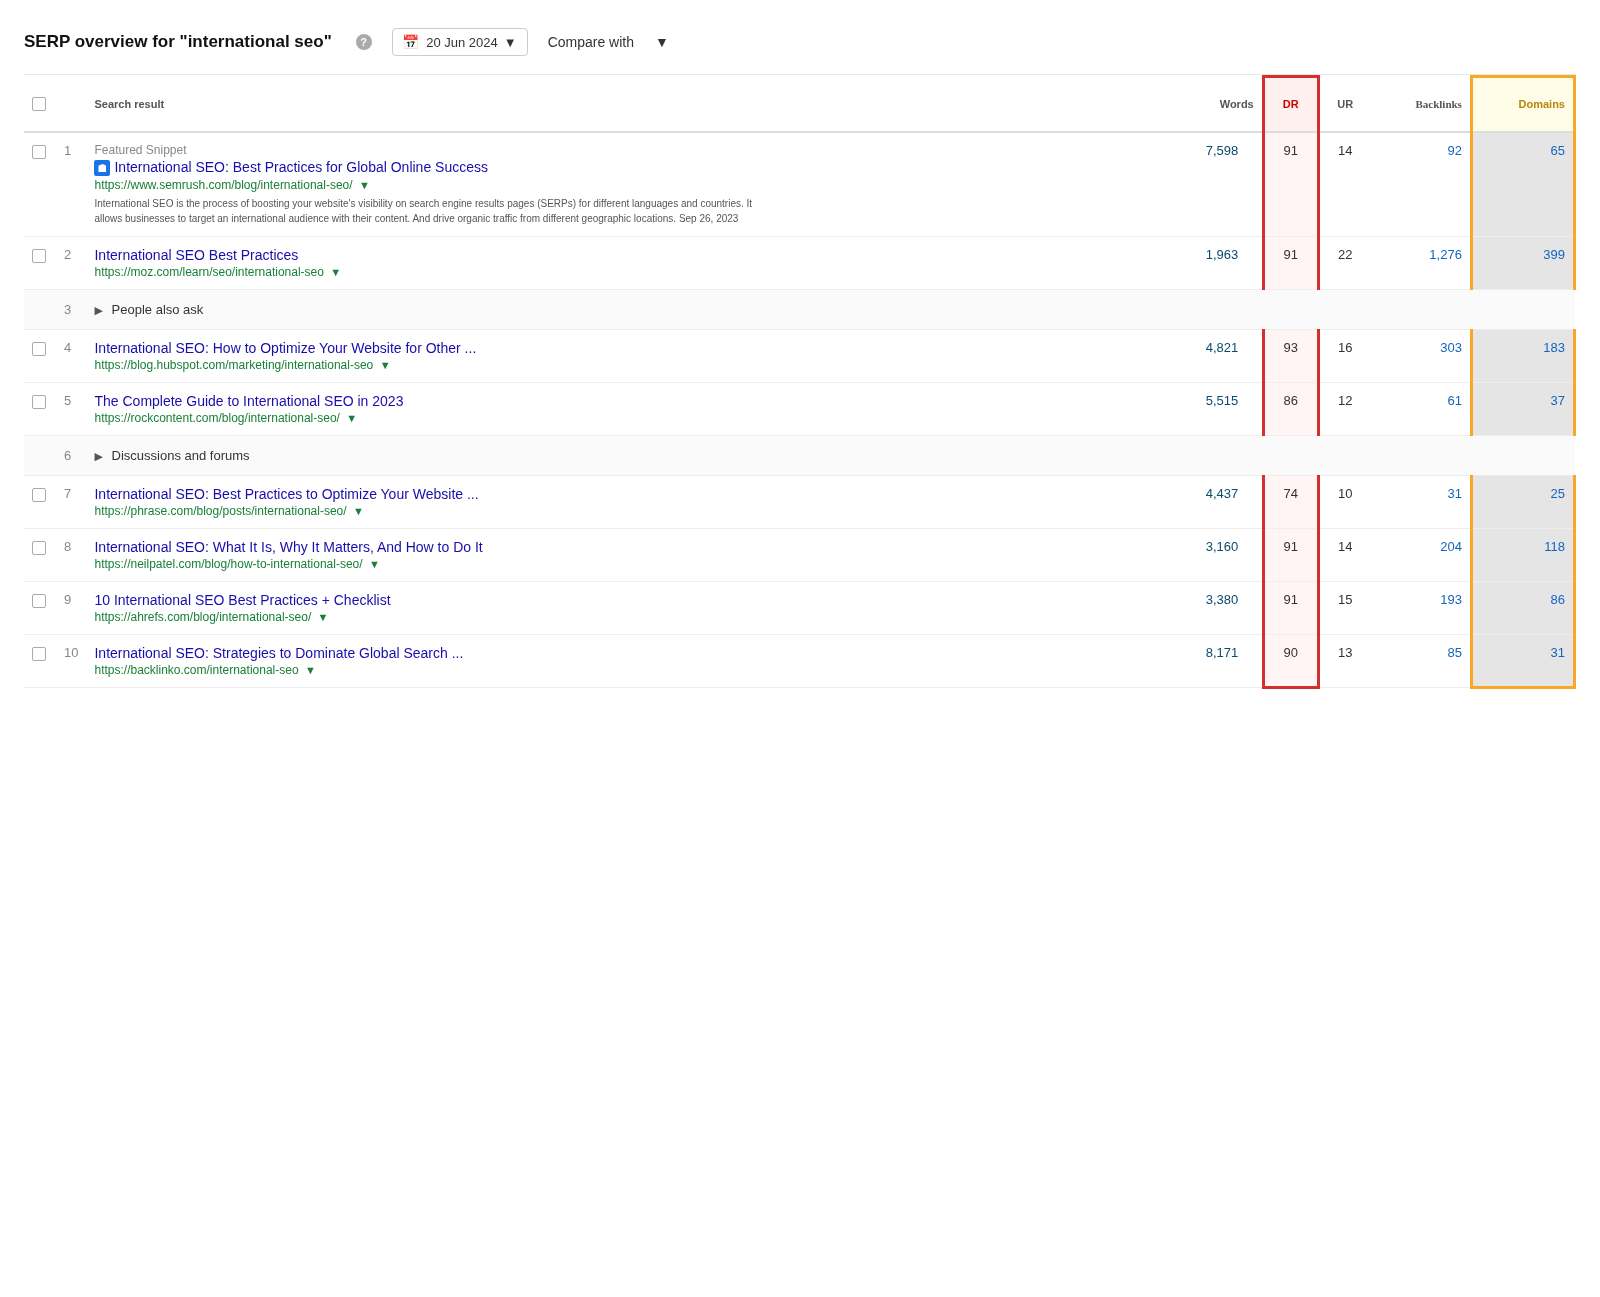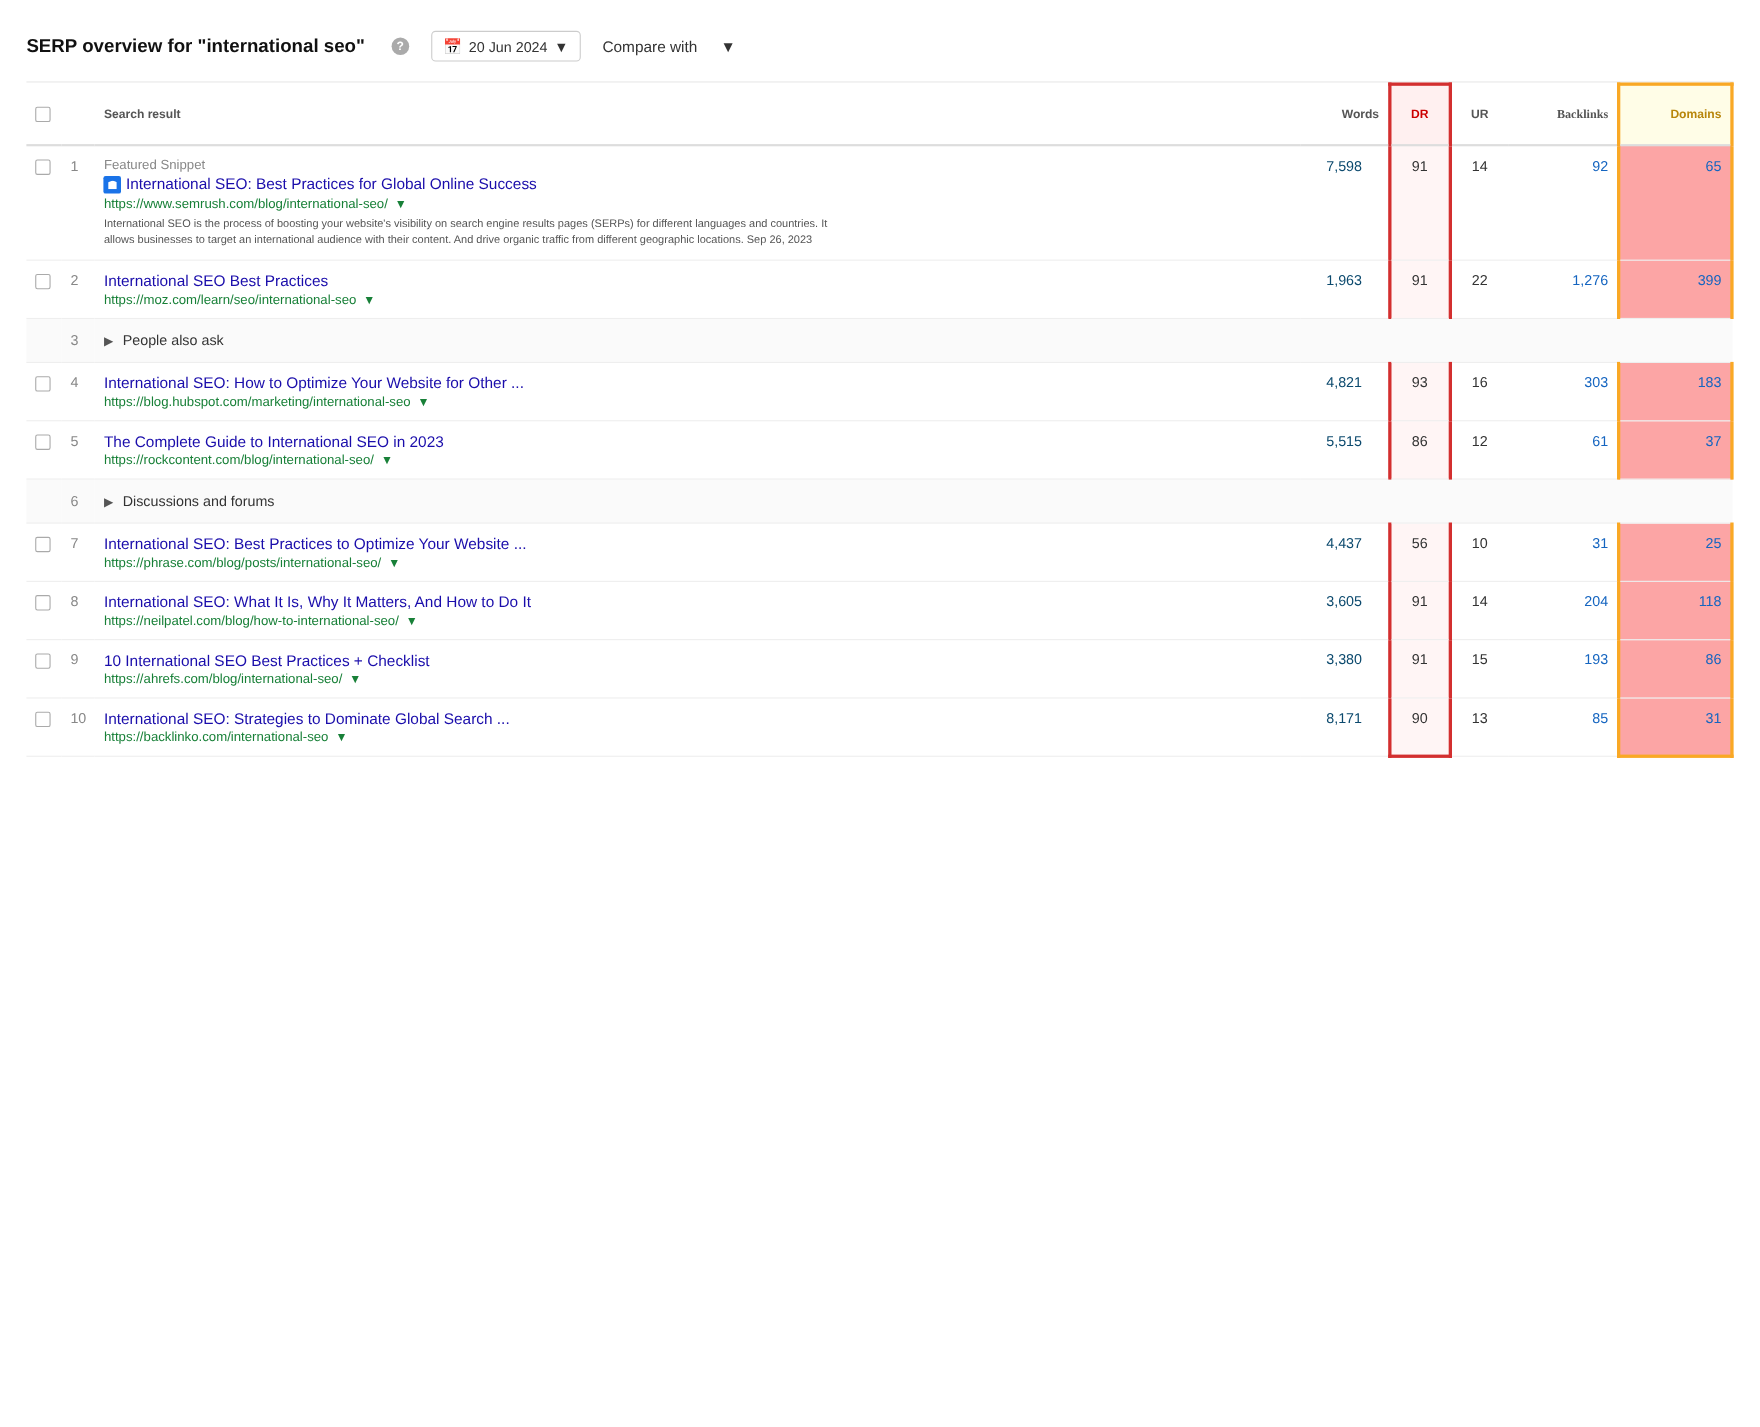--- a/index.html
+++ b/index.html
@@ -119,21 +119,21 @@
       text-align: center;
       background: #fff5f5;
       border-left: 3px solid #d32f2f;
       border-right: 3px solid #d32f2f;
       font-weight: 500;
     }
     .col-ur { text-align: center; color: #333; }
     .col-backlinks { text-align: right; color: #1565c0; }
     .col-domains {
       text-align: right;
-      background: #fca5a5;
+      background: #e5e5e5;
       border-left: 3px solid #f9a825;
       border-right: 3px solid #f9a825;
       color: #1565c0;
     }
 
     
     .last-row td.col-dr { border-bottom: 3px solid #d32f2f; }
     .last-row td.col-domains { border-bottom: 3px solid #f9a825; }
 
     .result-title-link {
@@ -355,41 +355,41 @@
 
         <div>
           <a class="result-title-link" href="#">International SEO: Best Practices to Optimize Your Website ...</a>
         </div>
         <div class="result-url">
           https://phrase.com/blog/posts/international-seo/ <span class="dropdown-arrow">▼</span>
         </div>
 
       </td>
       <td class="col-words">4,437</td>
-      <td class="col-dr">56</td>
+      <td class="col-dr">74</td>
       <td class="col-ur">10</td>
       <td class="col-backlinks backlinks-blue">31</td>
       <td class="col-domains">25</td>
     </tr>
       <tr>
       <td class="col-check">
         <div class="checkbox"></div>
       </td>
       <td class="col-num" style="color:#888;">8</td>
       <td class="col-result">
 
         <div>
           <a class="result-title-link" href="#">International SEO: What It Is, Why It Matters, And How to Do It</a>
         </div>
         <div class="result-url">
           https://neilpatel.com/blog/how-to-international-seo/ <span class="dropdown-arrow">▼</span>
         </div>
 
       </td>
-      <td class="col-words">3,605</td>
+      <td class="col-words">3,160</td>
       <td class="col-dr">91</td>
       <td class="col-ur">14</td>
       <td class="col-backlinks backlinks-blue">204</td>
       <td class="col-domains">118</td>
     </tr>
       <tr>
       <td class="col-check">
         <div class="checkbox"></div>
       </td>
       <td class="col-num" style="color:#888;">9</td>

